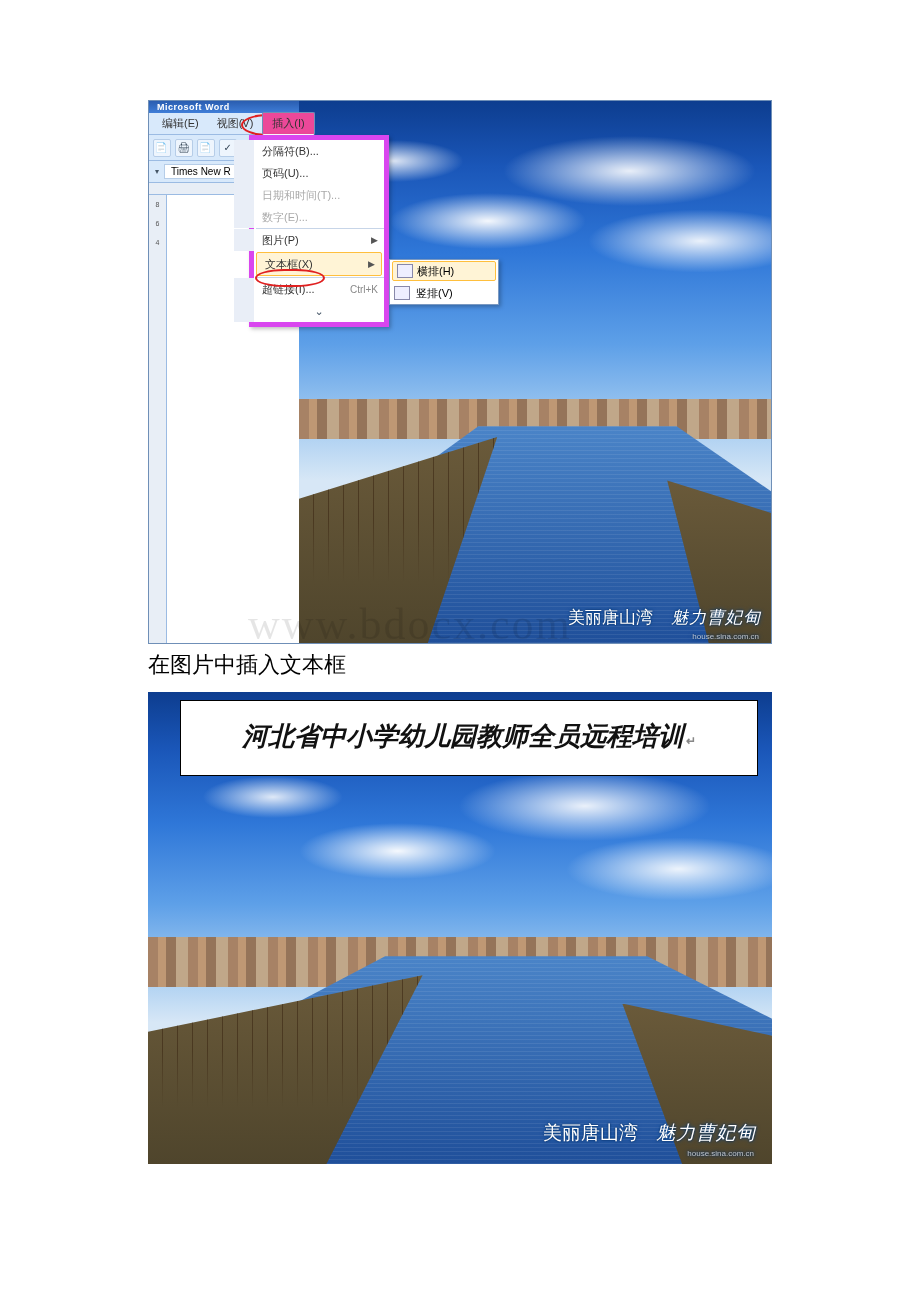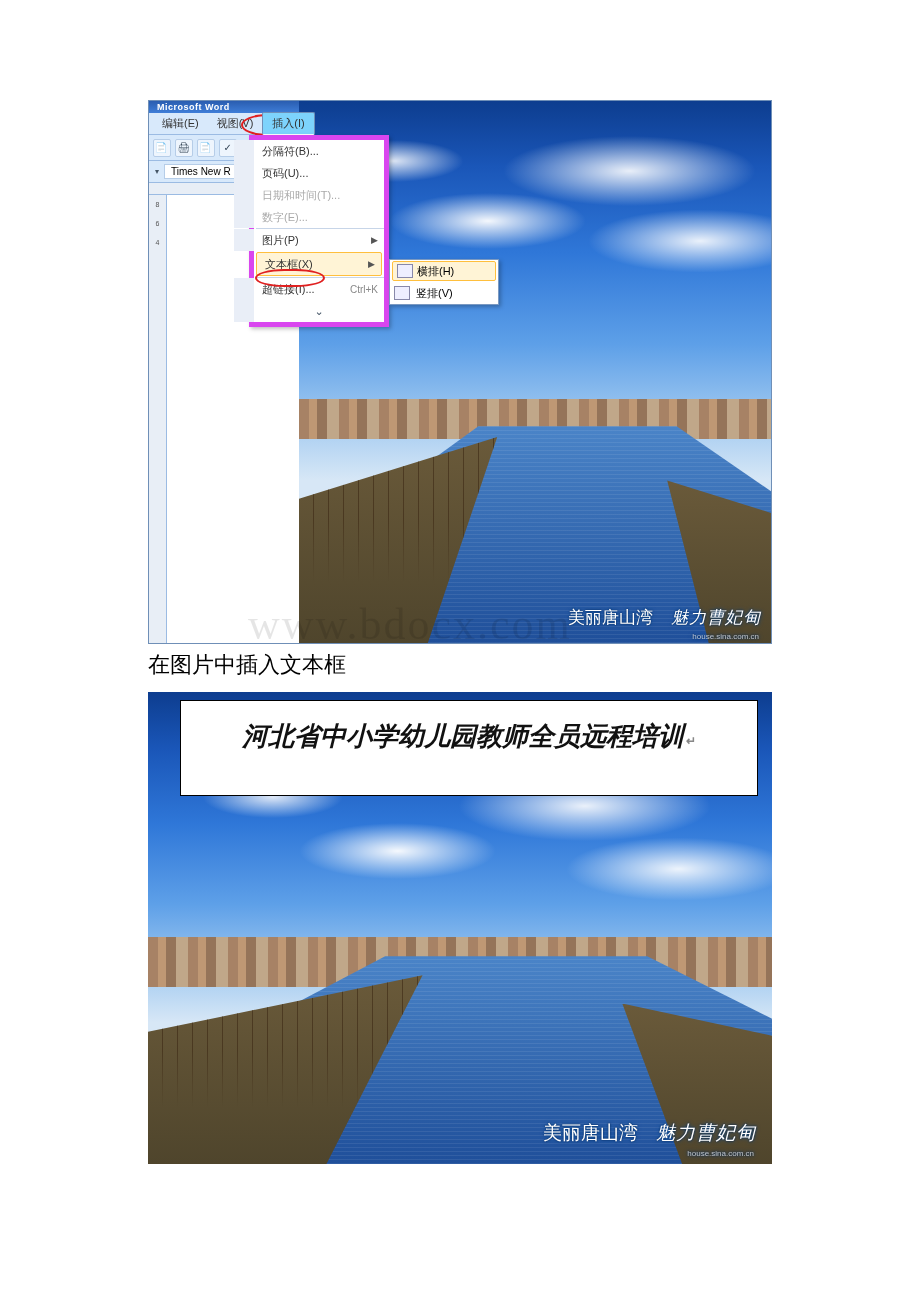--- a/index.html
+++ b/index.html
@@ -46,21 +46,21 @@
     padding-left: 4px;
     font-size: 11px;
     color: #333;
   }
   .menubar span {
     padding: 3px 9px;
     border-radius: 2px;
     cursor: pointer;
   }
   .menubar span.active {
-    background: #7dd3fc;
+    background: #ec4899;
     border: 1px solid #6f8fb7;
     border-bottom: 1px solid #fff;
     position: relative;
     z-index: 5;
   }
   .red-circle {
     position: absolute;
     border: 2px solid #e02020;
     border-radius: 50%;
     width: 54px;
@@ -360,21 +360,21 @@
   }
   .figure2 .photo2 {
     position: absolute;
     inset: 0;
   }
   .figure2 .textbox {
     position: absolute;
     left: 32px;
     top: 8px;
     right: 14px;
-    height: 96px;
+    height: 76px;
     background: #fff;
     border: 1px solid #000;
     display: flex;
     align-items: flex-start;
     justify-content: center;
     padding-top: 18px;
   }
   .figure2 .textbox-content {
     font-family: "KaiTi","STKaiti","SimSun",serif;
     font-size: 26px;

